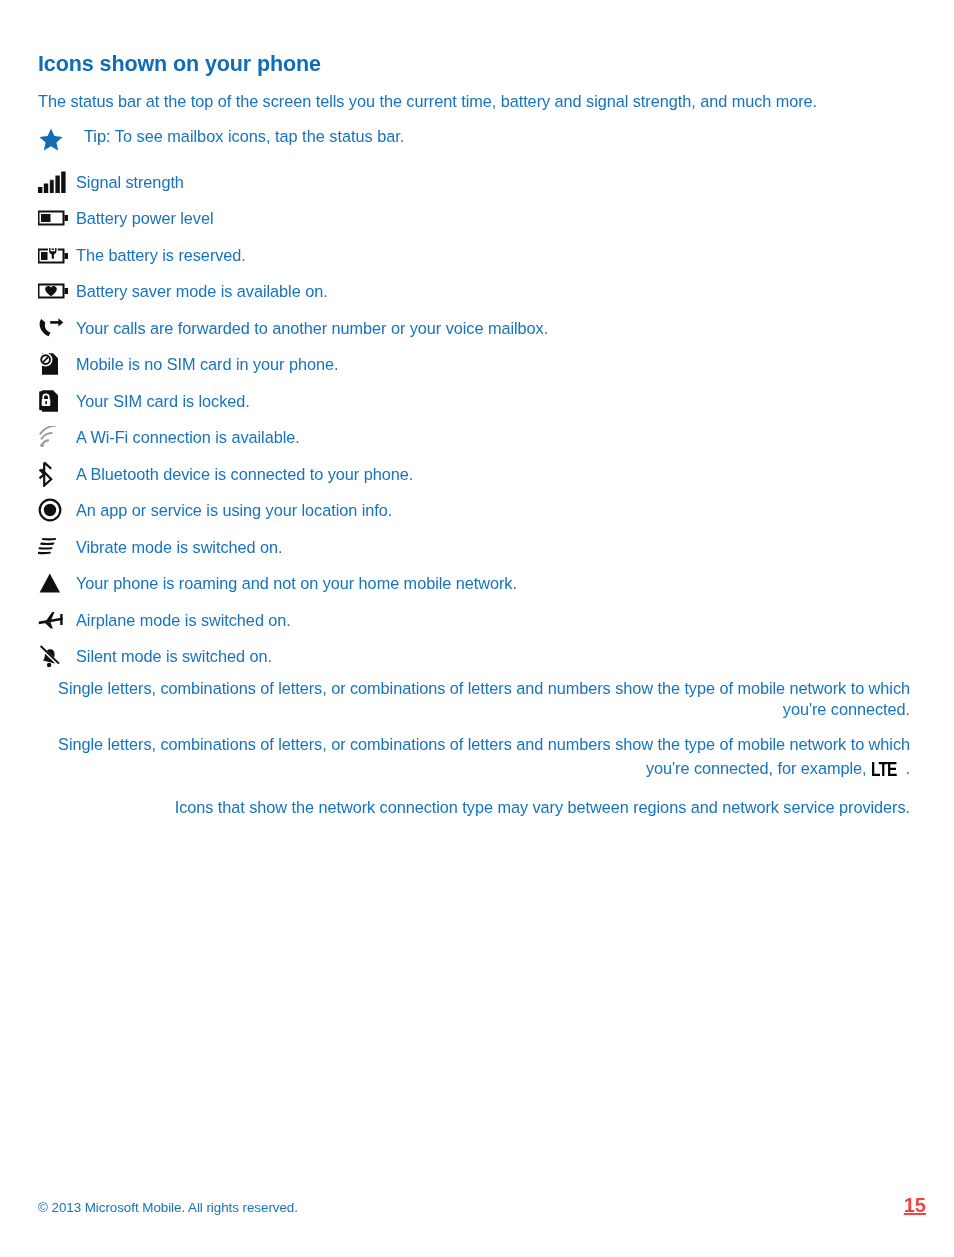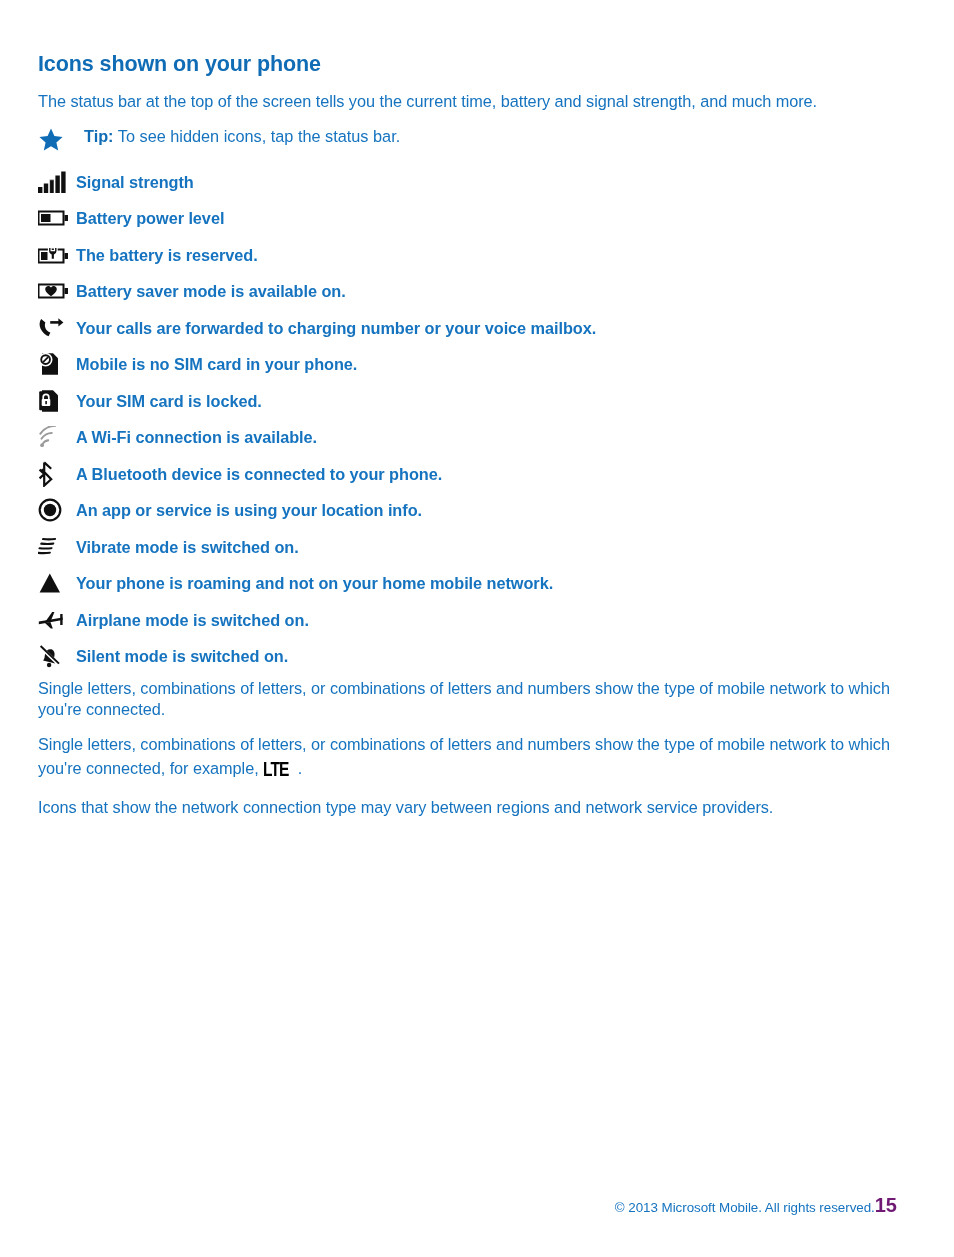--- a/index.html
+++ b/index.html
@@ -56,21 +56,21 @@
     justify-content: flex-start;
     padding-top: 1px;
   }
   .tip-text {
     font-size: 16.3px;
     line-height: 1.30;
     color: #1573bf;
     padding-left: 6px;
   }
   .tip-text b {
-    font-weight: bold;
+    font-weight: normal;
     color: #0f6cb5;
   }
 
   
   .icon-list {
     margin: 0;
     padding: 0;
   }
   .icon-row {
     display: flex;
@@ -85,79 +85,80 @@
     align-items: center;
     justify-content: flex-start;
     height: 26px;
   }
   .icon-label {
     font-size: 16.3px;
     line-height: 1.25;
     color: #1573bf;
     white-space: nowrap;
     letter-spacing: -0.05px;
-    font-weight: bold;
   }
 
   svg { display: block; }
 
   
   .tail-paras {
+    text-align: right;
   }
   .lte-mark {
     font-family: "Liberation Sans Narrow", "Liberation Sans", sans-serif;
     color: #000000;
     font-weight: bold;
     font-size: 21px;
     letter-spacing: -1.2px;
     transform: scaleX(0.74);
     display: inline-block;
     transform-origin: left center;
     vertical-align: -2px;
   }
 
   
   .footer {
     position: absolute;
     left: 38px;
-    right: 57px;
+    right: 28px;
     bottom: 40px;
     display: flex;
     align-items: baseline;
-    justify-content: flex-end;
+    justify-content: space-between;
   }
   .copyright {
     font-size: 13.4px;
     color: #1573bf;
     letter-spacing: -0.05px;
   }
   .page-number {
     font-size: 20px;
     font-weight: bold;
-    color: #701a75;
+    color: #ef4444;
+    text-decoration: underline;
   }
 </style>
 </head>
 <body>
 
 <div class="page">
 
   <h1 class="page-title">Icons shown on your phone</h1>
 
   <p class="body-para">The status bar at the top of the screen tells you the current time, battery and signal strength, and much more.</p>
 
   <div class="tip-row">
     <div class="tip-icon">
       <svg width="26" height="26" viewBox="0 0 26 26" aria-hidden="true">
         <polygon points="13,1.6 16.4,9.1 24.6,9.9 18.4,15.4 20.2,23.5 13,19.3 5.8,23.5 7.6,15.4 1.4,9.9 9.6,9.1" fill="#0f6cb5"></polygon>
       </svg>
     </div>
     <div class="tip-text">
       <b>Tip:</b>
-      <span>To see hidden icons, tap the status bar.</span>
+      <span>To see mailbox icons, tap the status bar.</span>
     </div>
   </div>
 
   <div class="icon-list">
 
     <div class="icon-row">
       <div class="icon-cell">
         <svg width="30" height="22" viewBox="0 0 30 22" aria-hidden="true">
           <rect x="0" y="16" width="4.4" height="6" fill="#101010"></rect>
           <rect x="5.8" y="12.5" width="4.4" height="9.5" fill="#101010"></rect>
@@ -205,21 +206,21 @@
     </div>
 
     <div class="icon-row">
       <div class="icon-cell">
         <svg width="26" height="24" viewBox="0 0 26 24" aria-hidden="true">
           <path d="M3.2 3.1 C1.4 5.6 1.0 9.4 2.6 12.8 C4.3 16.6 7.6 19.2 10.6 20.3 L12.4 16.6 C10.4 15.8 8.6 14.4 7.6 12.4 C6.6 10.3 6.7 8.2 7.4 6.6 Z" fill="#101010"></path>
           <path d="M12.2 6.4 L21.2 6.4" stroke="#101010" stroke-width="2.6" fill="none"></path>
           <polygon points="20.4,2.3 25.4,6.4 20.4,10.5" fill="#101010"></polygon>
         </svg>
       </div>
-      <div class="icon-label">Your calls are forwarded to charging number or your voice mailbox.</div>
+      <div class="icon-label">Your calls are forwarded to another number or your voice mailbox.</div>
     </div>
 
     <div class="icon-row">
       <div class="icon-cell">
         <svg width="24" height="24" viewBox="0 0 24 24" aria-hidden="true">
           <path d="M4 1.2 h11 l5 5 v16.6 h-16 Z" fill="#101010"></path>
           <circle cx="7.6" cy="7.6" r="6.1" fill="#101010" stroke="#ffffff" stroke-width="1.6"></circle>
           <circle cx="7.6" cy="7.6" r="3.4" fill="#ffffff"></circle>
           <path d="M5.1 10.1 L10.1 5.1" stroke="#101010" stroke-width="1.7"></path>
         </svg>

